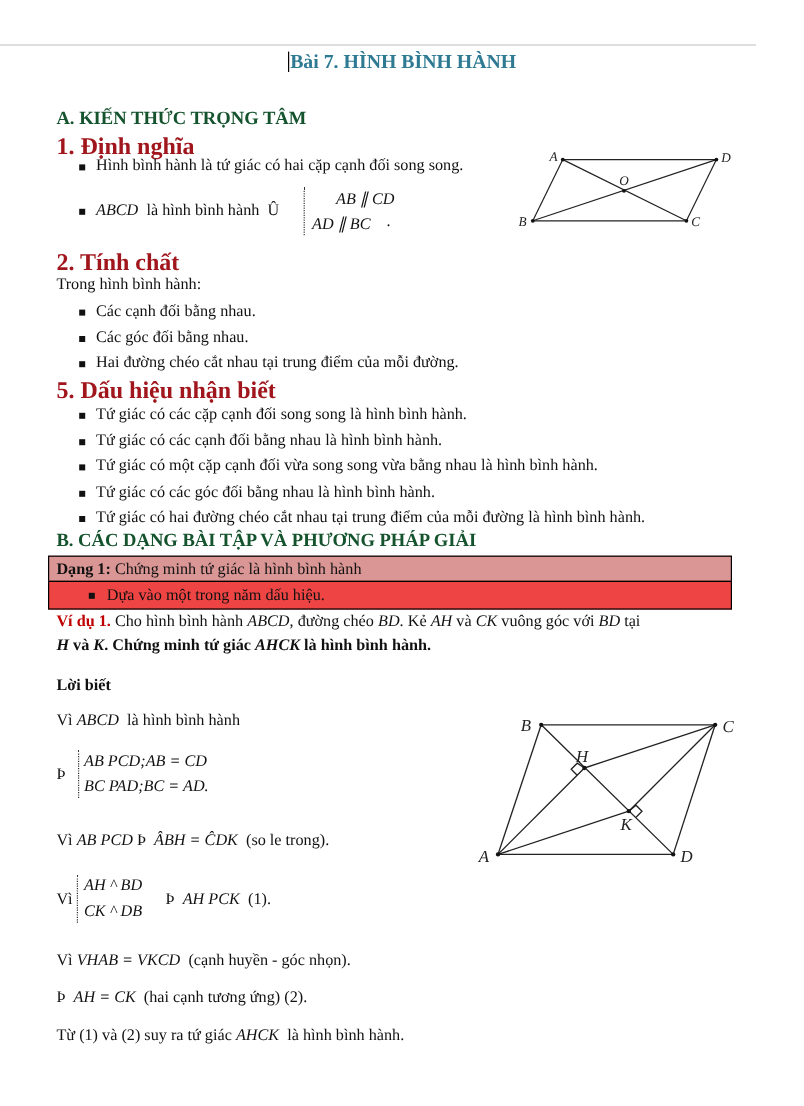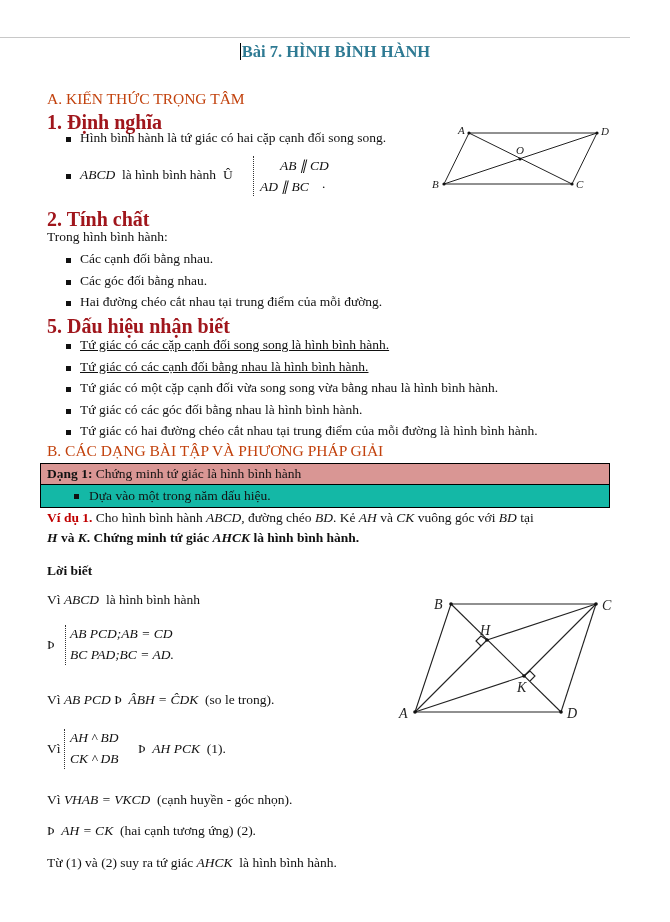--- a/index.html
+++ b/index.html
@@ -2,28 +2,28 @@
 <html><head>
 <meta charset="utf-8">
 <style>
   html, body { margin: 0; padding: 0; background: #ffffff; }
   body { width: 670px; height: 922px; position: relative; overflow: hidden;
          font-family: "Liberation Serif", "DejaVu Serif", serif; color: #111; font-size: 13.5px; }
   .topline { position: absolute; left: 0; top: 37px; width: 630px; height: 1px; background: #c8c8c8; }
   .abs { position: absolute; white-space: nowrap; }
   .title { left: 0; width: 670px; text-align: center; top: 42px; font-size: 16.5px; font-weight: bold; color: #2e7a93; }
   .title .caret { display: inline-block; width: 1px; height: 17px; background: #000; vertical-align: -3px; margin-right: 1px; }
-  .h1 { font-weight: normal; color: #c2410c; font-size: 15.5px; }
+  .h1 { font-weight: bold; color: #14532d; font-size: 15.5px; }
   .h2 { font-weight: bold; color: #a0161c; font-size: 20px; }
   .txt { font-size: 13.5px; color: #111; }
   .bullet { position: absolute; width: 5px; height: 5px; background: #111; }
   .m { font-style: italic; font-family: "Liberation Serif", serif; }
   .dang-head { position: absolute; left: 40px; top: 463px; width: 570px; height: 22px; background: #d99694;
                border: 1px solid #000; box-sizing: border-box; padding-left: 6px; line-height: 20px; }
-  .dang-body { position: absolute; left: 40px; top: 484px; width: 570px; height: 24px; background: #14b8a6;
+  .dang-body { position: absolute; left: 40px; top: 484px; width: 570px; height: 24px; background: #ef4444;
                border: 1px solid #000; box-sizing: border-box; line-height: 22px; }
   .red-b { color: #c00000; font-weight: bold; }
   svg text { font-family: "Liberation Serif", serif; font-style: italic; }
 </style>
 </head>
 <body>
 
 <div class="topline"></div>
 
 <div class="abs title">
@@ -78,23 +78,23 @@
 <div class="bullet" style="left:66px; top:258px;"></div>
 <div class="abs txt" style="left:80px; top:251px;">Các cạnh đối bằng nhau.</div>
 <div class="bullet" style="left:66px; top:280px;"></div>
 <div class="abs txt" style="left:80px; top:273px;">Các góc đối bằng nhau.</div>
 <div class="bullet" style="left:66px; top:301px;"></div>
 <div class="abs txt" style="left:80px; top:294px;">Hai đường chéo cắt nhau tại trung điểm của mỗi đường.</div>
 
 <div class="abs h2" style="left:47px; top:315px;">5. Dấu hiệu nhận biết</div>
 
 <div class="bullet" style="left:66px; top:344px;"></div>
-<div class="abs txt" style="left:80px; top:337px;text-decoration:underline;">Tứ giác có các cặp cạnh đối song song là hình bình hành.</div>
+<div class="abs txt" style="left:80px; top:337px;">Tứ giác có các cặp cạnh đối song song là hình bình hành.</div>
 <div class="bullet" style="left:66px; top:366px;"></div>
-<div class="abs txt" style="left:80px; top:359px;text-decoration:underline;">Tứ giác có các cạnh đối bằng nhau là hình bình hành.</div>
+<div class="abs txt" style="left:80px; top:359px;">Tứ giác có các cạnh đối bằng nhau là hình bình hành.</div>
 <div class="bullet" style="left:66px; top:387px;"></div>
 <div class="abs txt" style="left:80px; top:380px;">Tứ giác có một cặp cạnh đối vừa song song vừa bằng nhau là hình bình hành.</div>
 <div class="bullet" style="left:66px; top:409px;"></div>
 <div class="abs txt" style="left:80px; top:402px;">Tứ giác có các góc đối bằng nhau là hình bình hành.</div>
 <div class="bullet" style="left:66px; top:430px;"></div>
 <div class="abs txt" style="left:80px; top:423px;">Tứ giác có hai đường chéo cắt nhau tại trung điểm của mỗi đường là hình bình hành.</div>
 
 <div class="abs h1" style="left:47px; top:442px;">B. CÁC DẠNG BÀI TẬP VÀ PHƯƠNG PHÁP GIẢI</div>
 
 <div class="dang-head txt">

